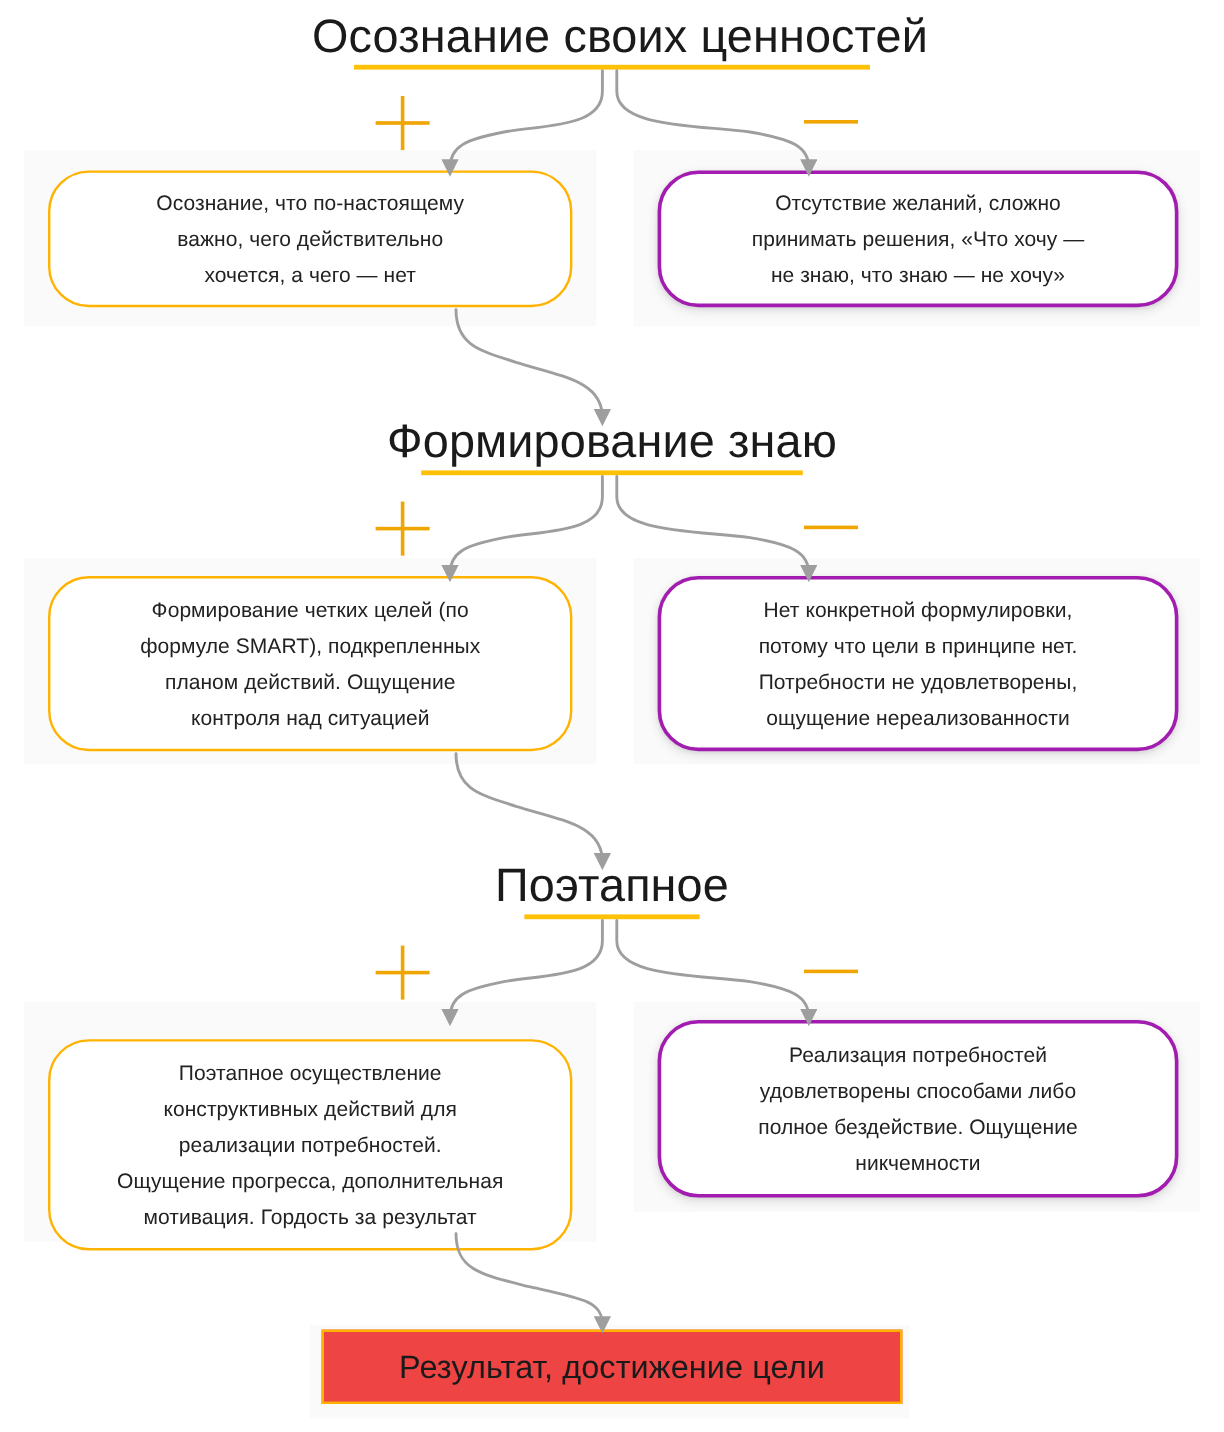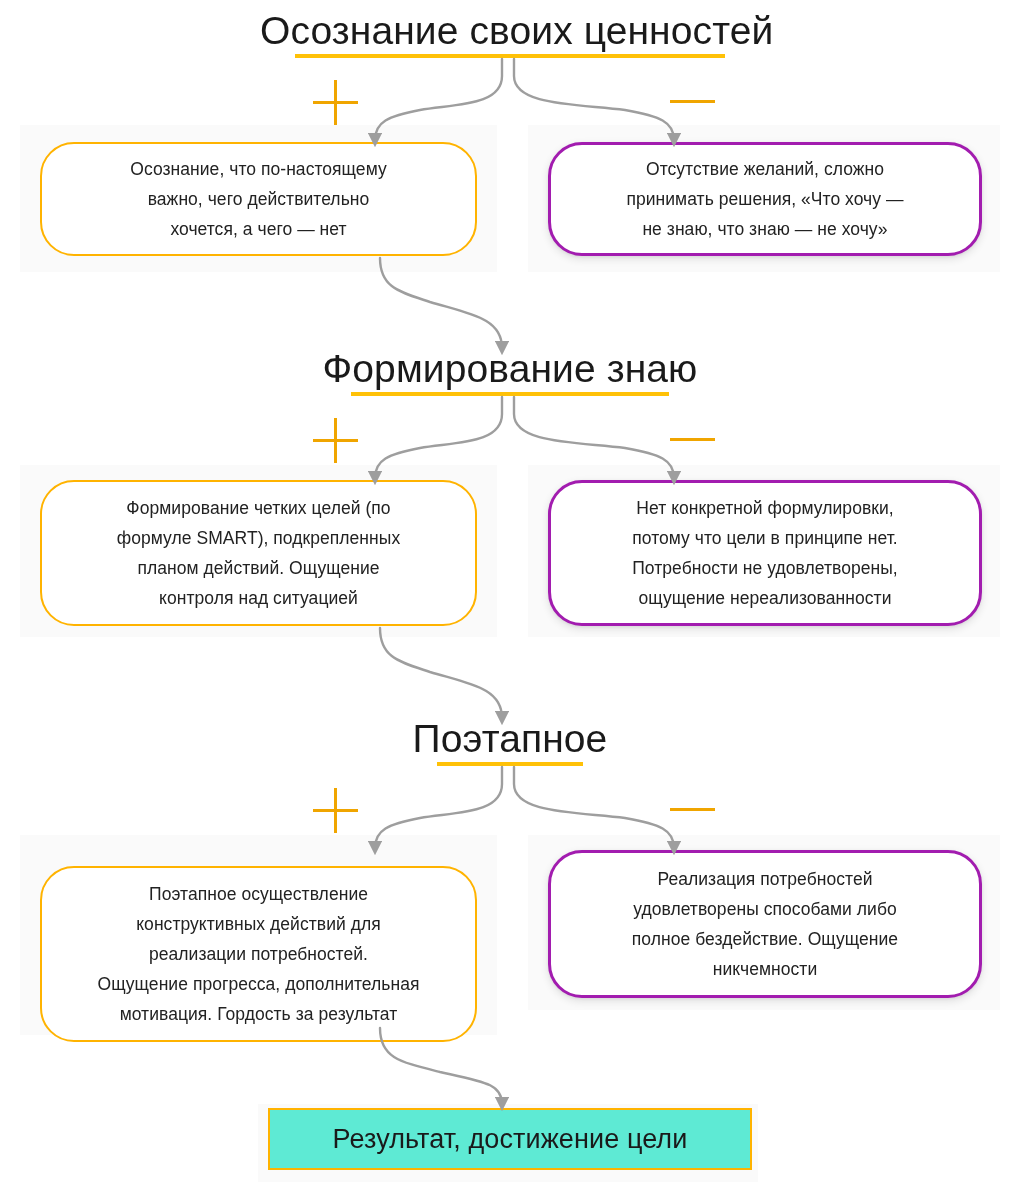--- a/index.html
+++ b/index.html
@@ -106,21 +106,21 @@
   .box.negative {
     border: 3px solid #a21caf;
     border-radius: 34px;
     box-shadow: 0 3px 9px rgba(0,0,0,0.11), 0 1px 3px rgba(0,0,0,0.06);
   }
 
   
   .result-box {
     position: absolute;
     z-index: 2;
-    background: #5eead4;
+    background: #ef4444;
     border: 2.5px solid #FFB300;
     border-radius: 0;
     display: flex;
     align-items: center;
     justify-content: center;
   }
   .result-text {
     font-size: 27px;
     font-weight: 400;
     color: #1a1a1a;

